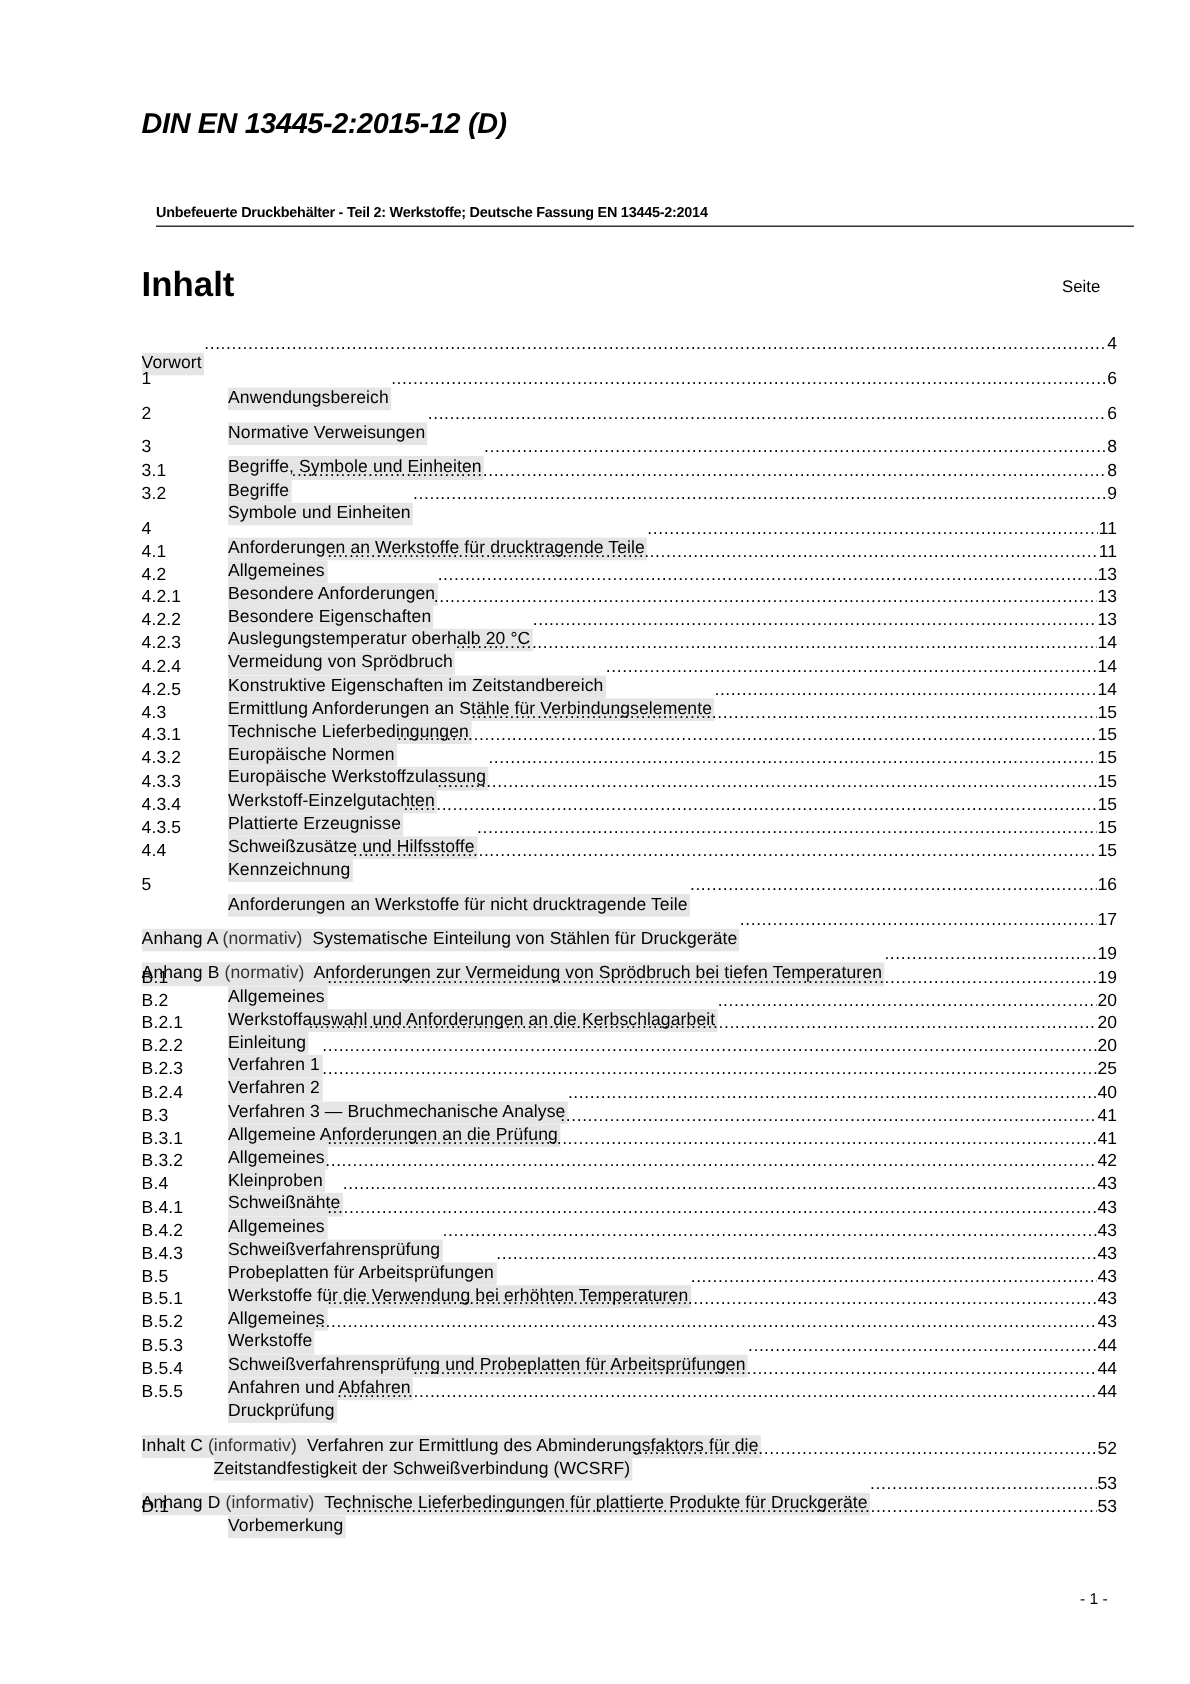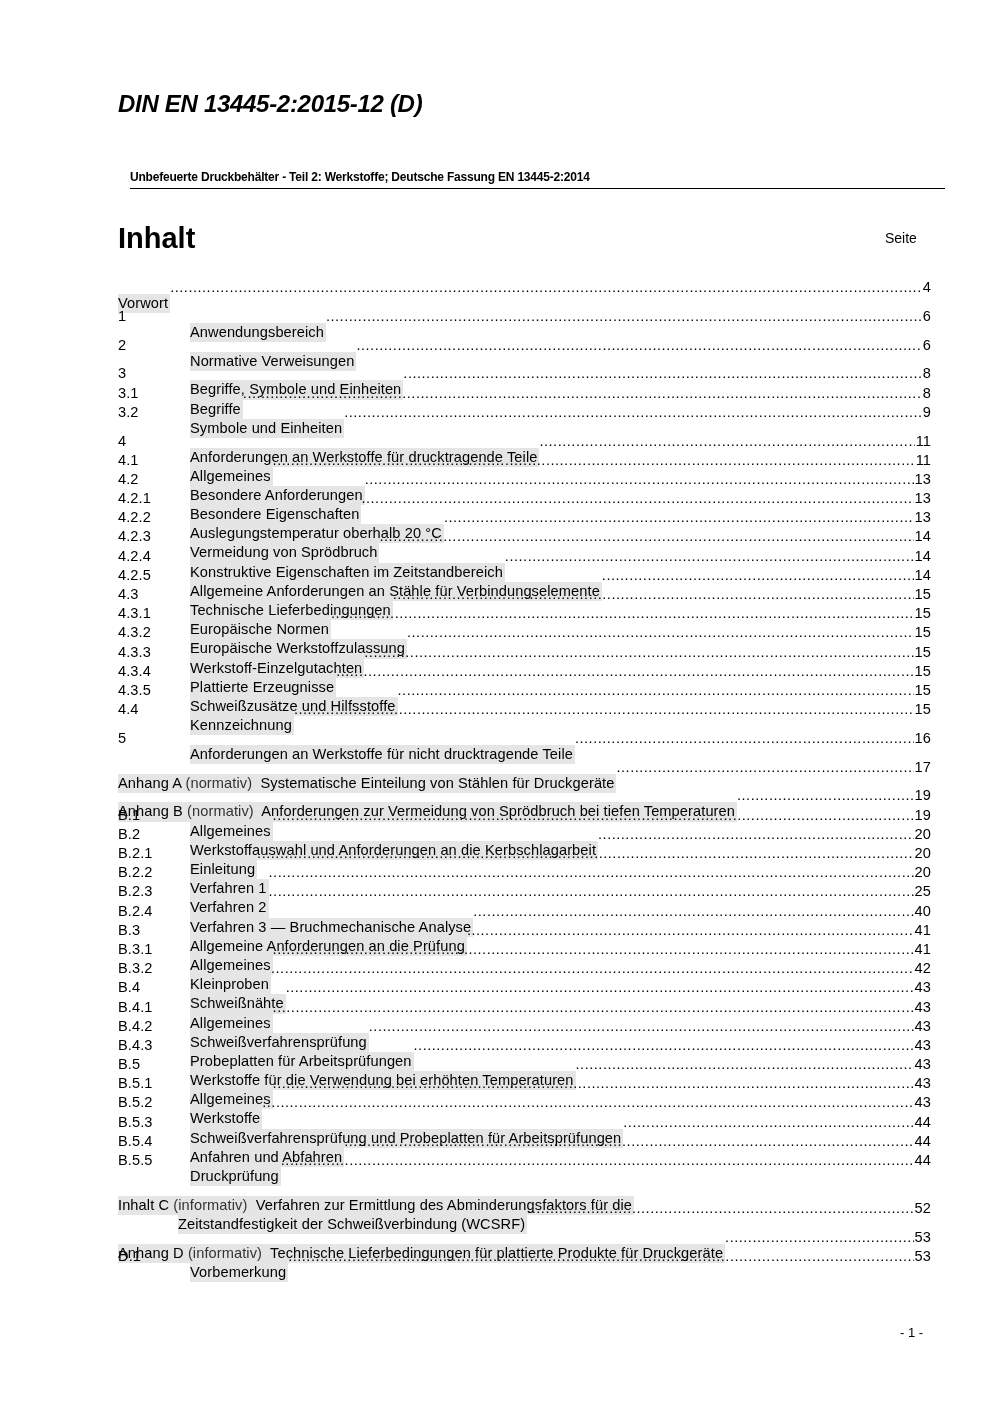--- a/index.html
+++ b/index.html
@@ -138,21 +138,21 @@
     <span class="num">4.2.4</span>
     <div class="line">
         <span class="title">Konstruktive Eigenschaften im Zeitstandbereich</span>
         <span class="dots"></span>
         <span class="page">14</span>
       </div>
   </div>
   <div class="row">
     <span class="num">4.2.5</span>
     <div class="line">
-        <span class="title">Allgemeine Anforderungen an Stähle für Verbindungselemente</span>
+        <span class="title">Ermittlung Anforderungen an Stähle für Verbindungselemente</span>
         <span class="dots"></span>
         <span class="page">14</span>
       </div>
   </div>
   <div class="row">
     <span class="num">4.3</span>
     <div class="line">
         <span class="title">Technische Lieferbedingungen</span>
         <span class="dots"></span>
         <span class="page">15</span>

